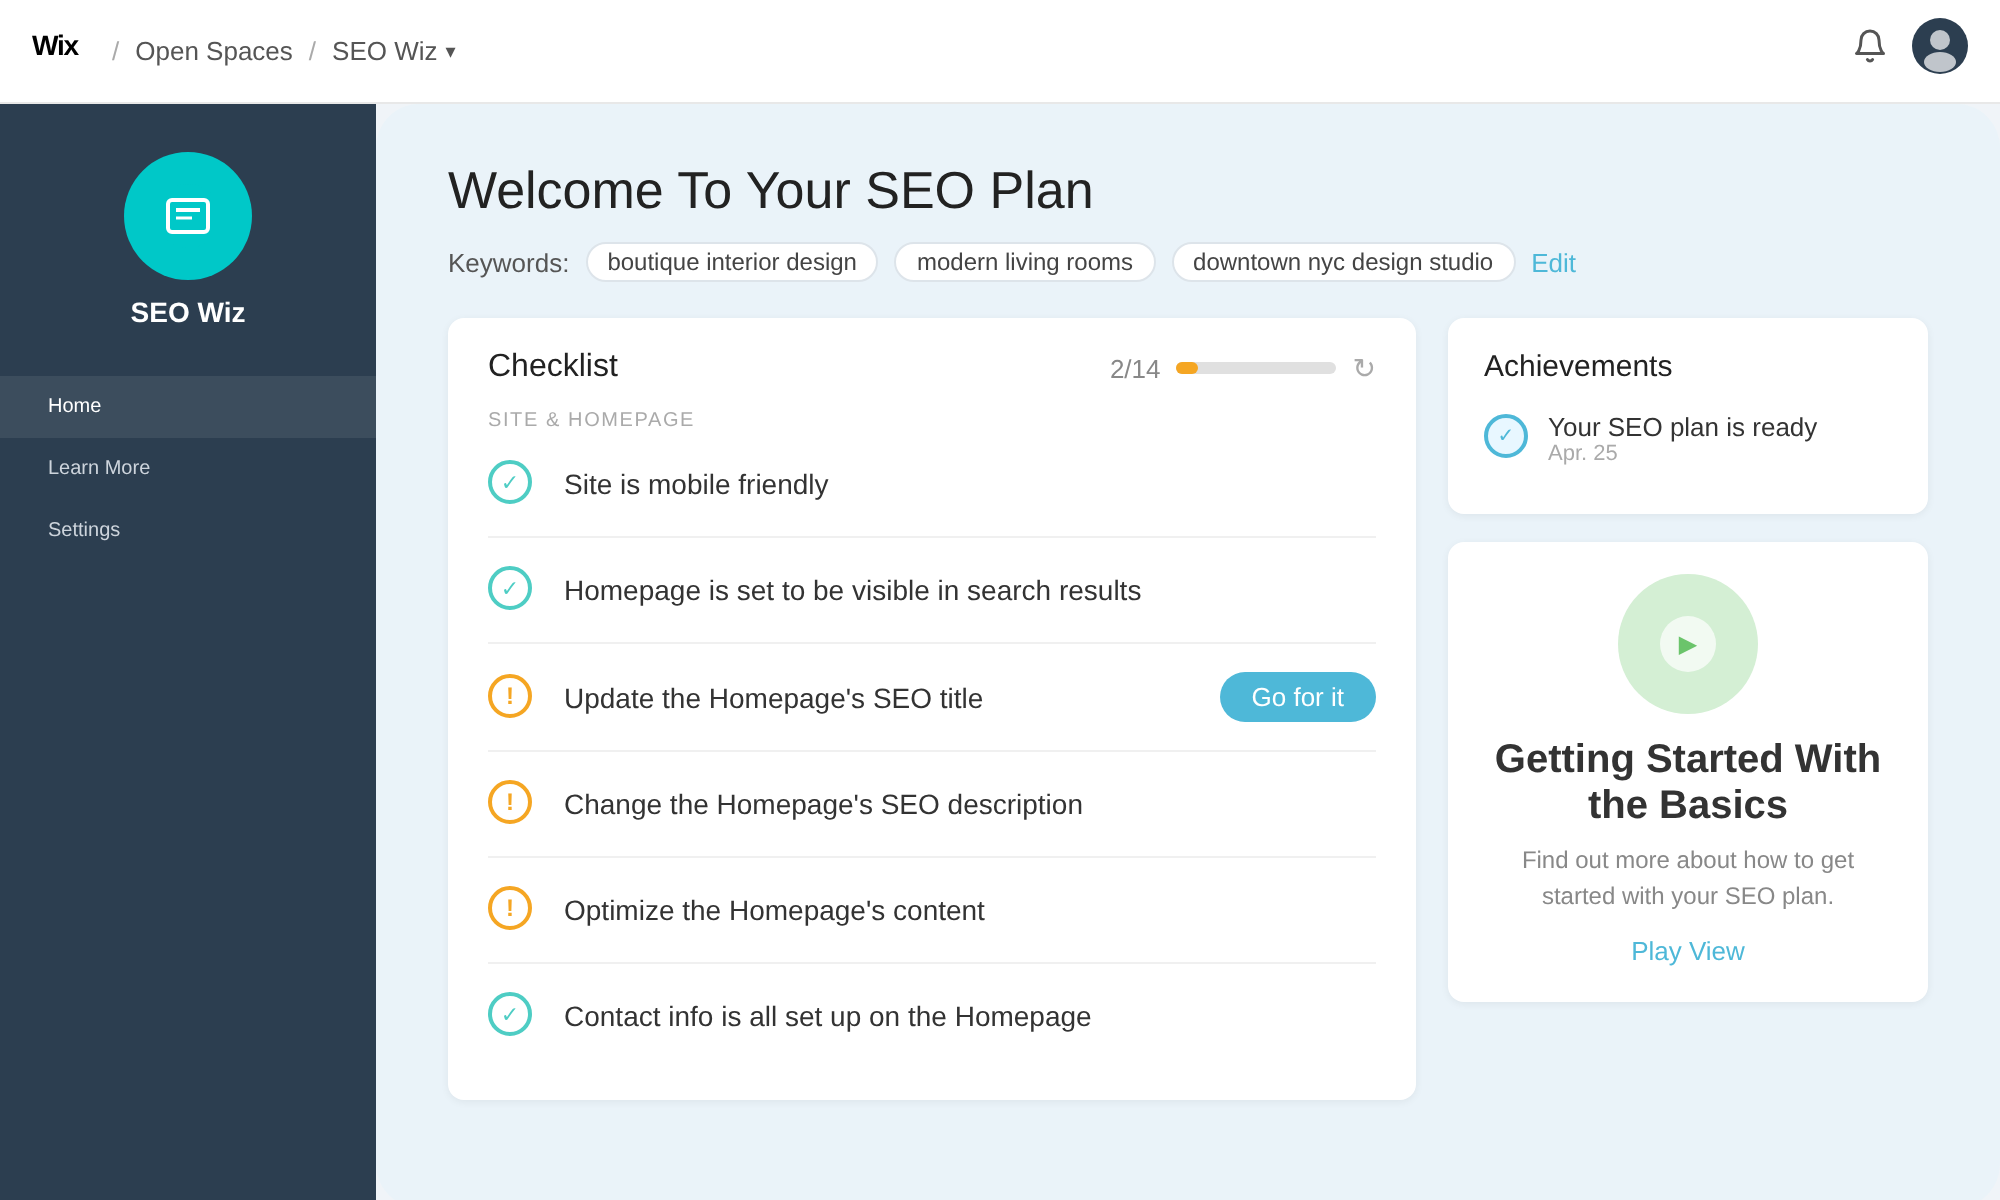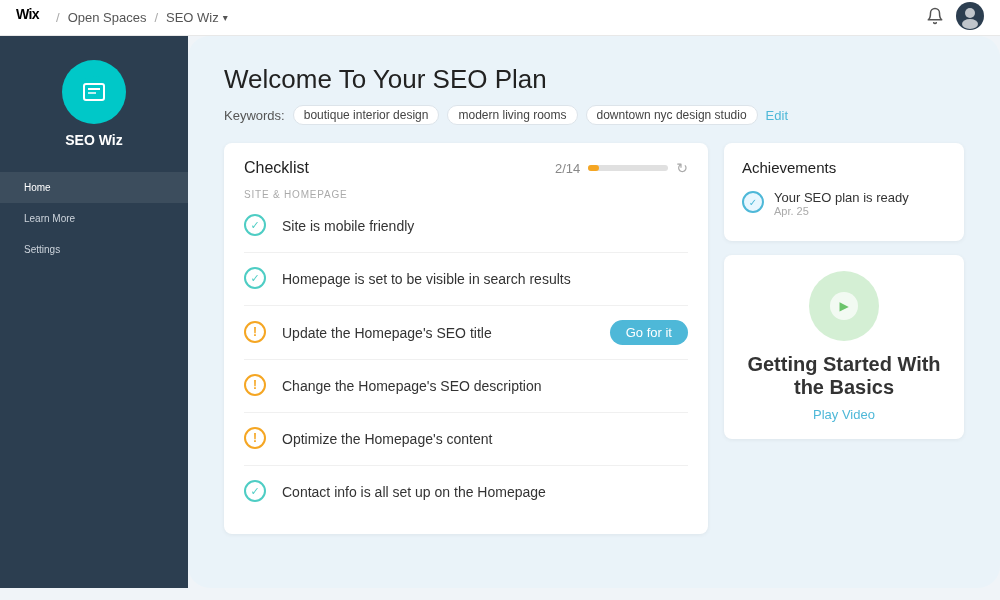--- a/index.html
+++ b/index.html
@@ -1,20 +1,20 @@
 <!DOCTYPE html>
 <html><head>
   <meta charset="utf-8">
   <style>
     * { box-sizing: border-box; margin: 0; padding: 0; }
     body { font-family: 'Helvetica Neue', Arial, sans-serif; background: #f0f4f8; width: 1000px; height: 600px; overflow: hidden; }
 
     
     .topbar {
-      height: 36px;
+      height: 52px;
       background: #fff;
       display: flex;
       align-items: center;
       padding: 0 16px;
       border-bottom: 1px solid #e8e8e8;
       justify-content: space-between;
     }
     .topbar-left { display: flex; align-items: center; gap: 8px; }
     .wix-logo { font-weight: 900; font-size: 18px; color: #000; letter-spacing: -1px; }
     .topbar-sep { color: #aaa; font-size: 13px; }
@@ -376,18 +376,19 @@
               <div class="ach-date">Apr. 25</div>
             </div>
           </div>
         </div>
 
         <div class="getting-started-card">
           <div class="video-thumb">
             <div class="video-play">▶</div>
           </div>
           <div class="gs-title">Getting Started With the Basics</div>
-          <a class="play-video-link">Play Video</a>
+          <div class="gs-desc">Find out more about how to get started with your SEO plan.</div>
+          <a class="play-video-link">Play View</a>
         </div>
       </div>
     </div>
   </div>
 </div>
 
 </body></html>

